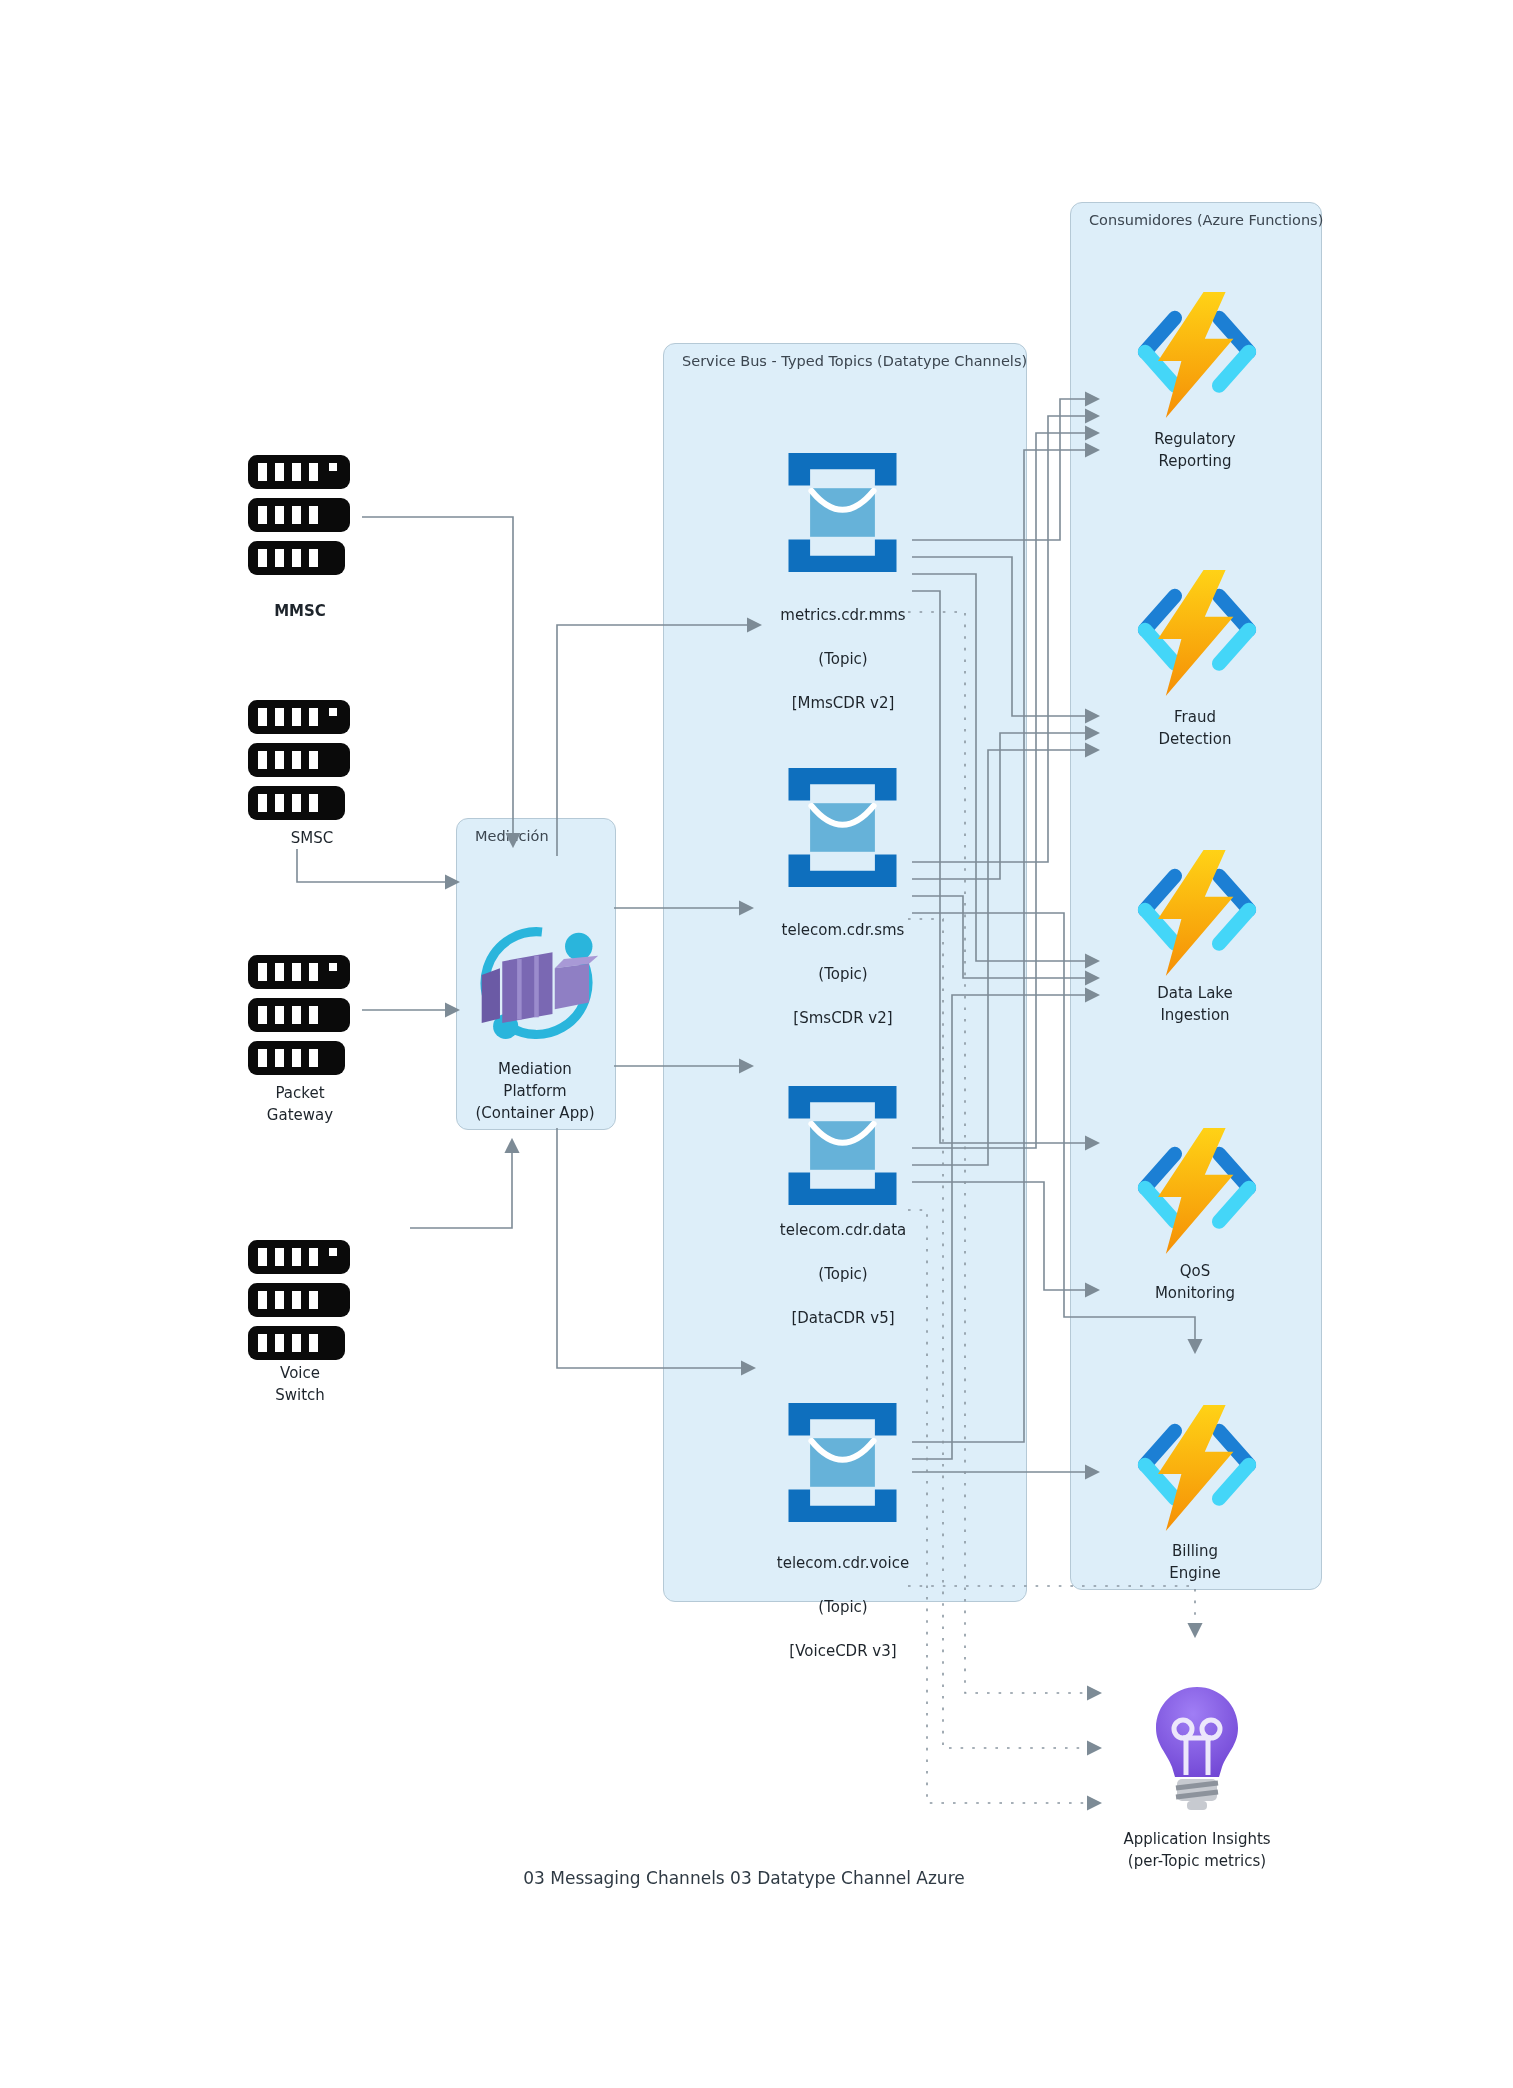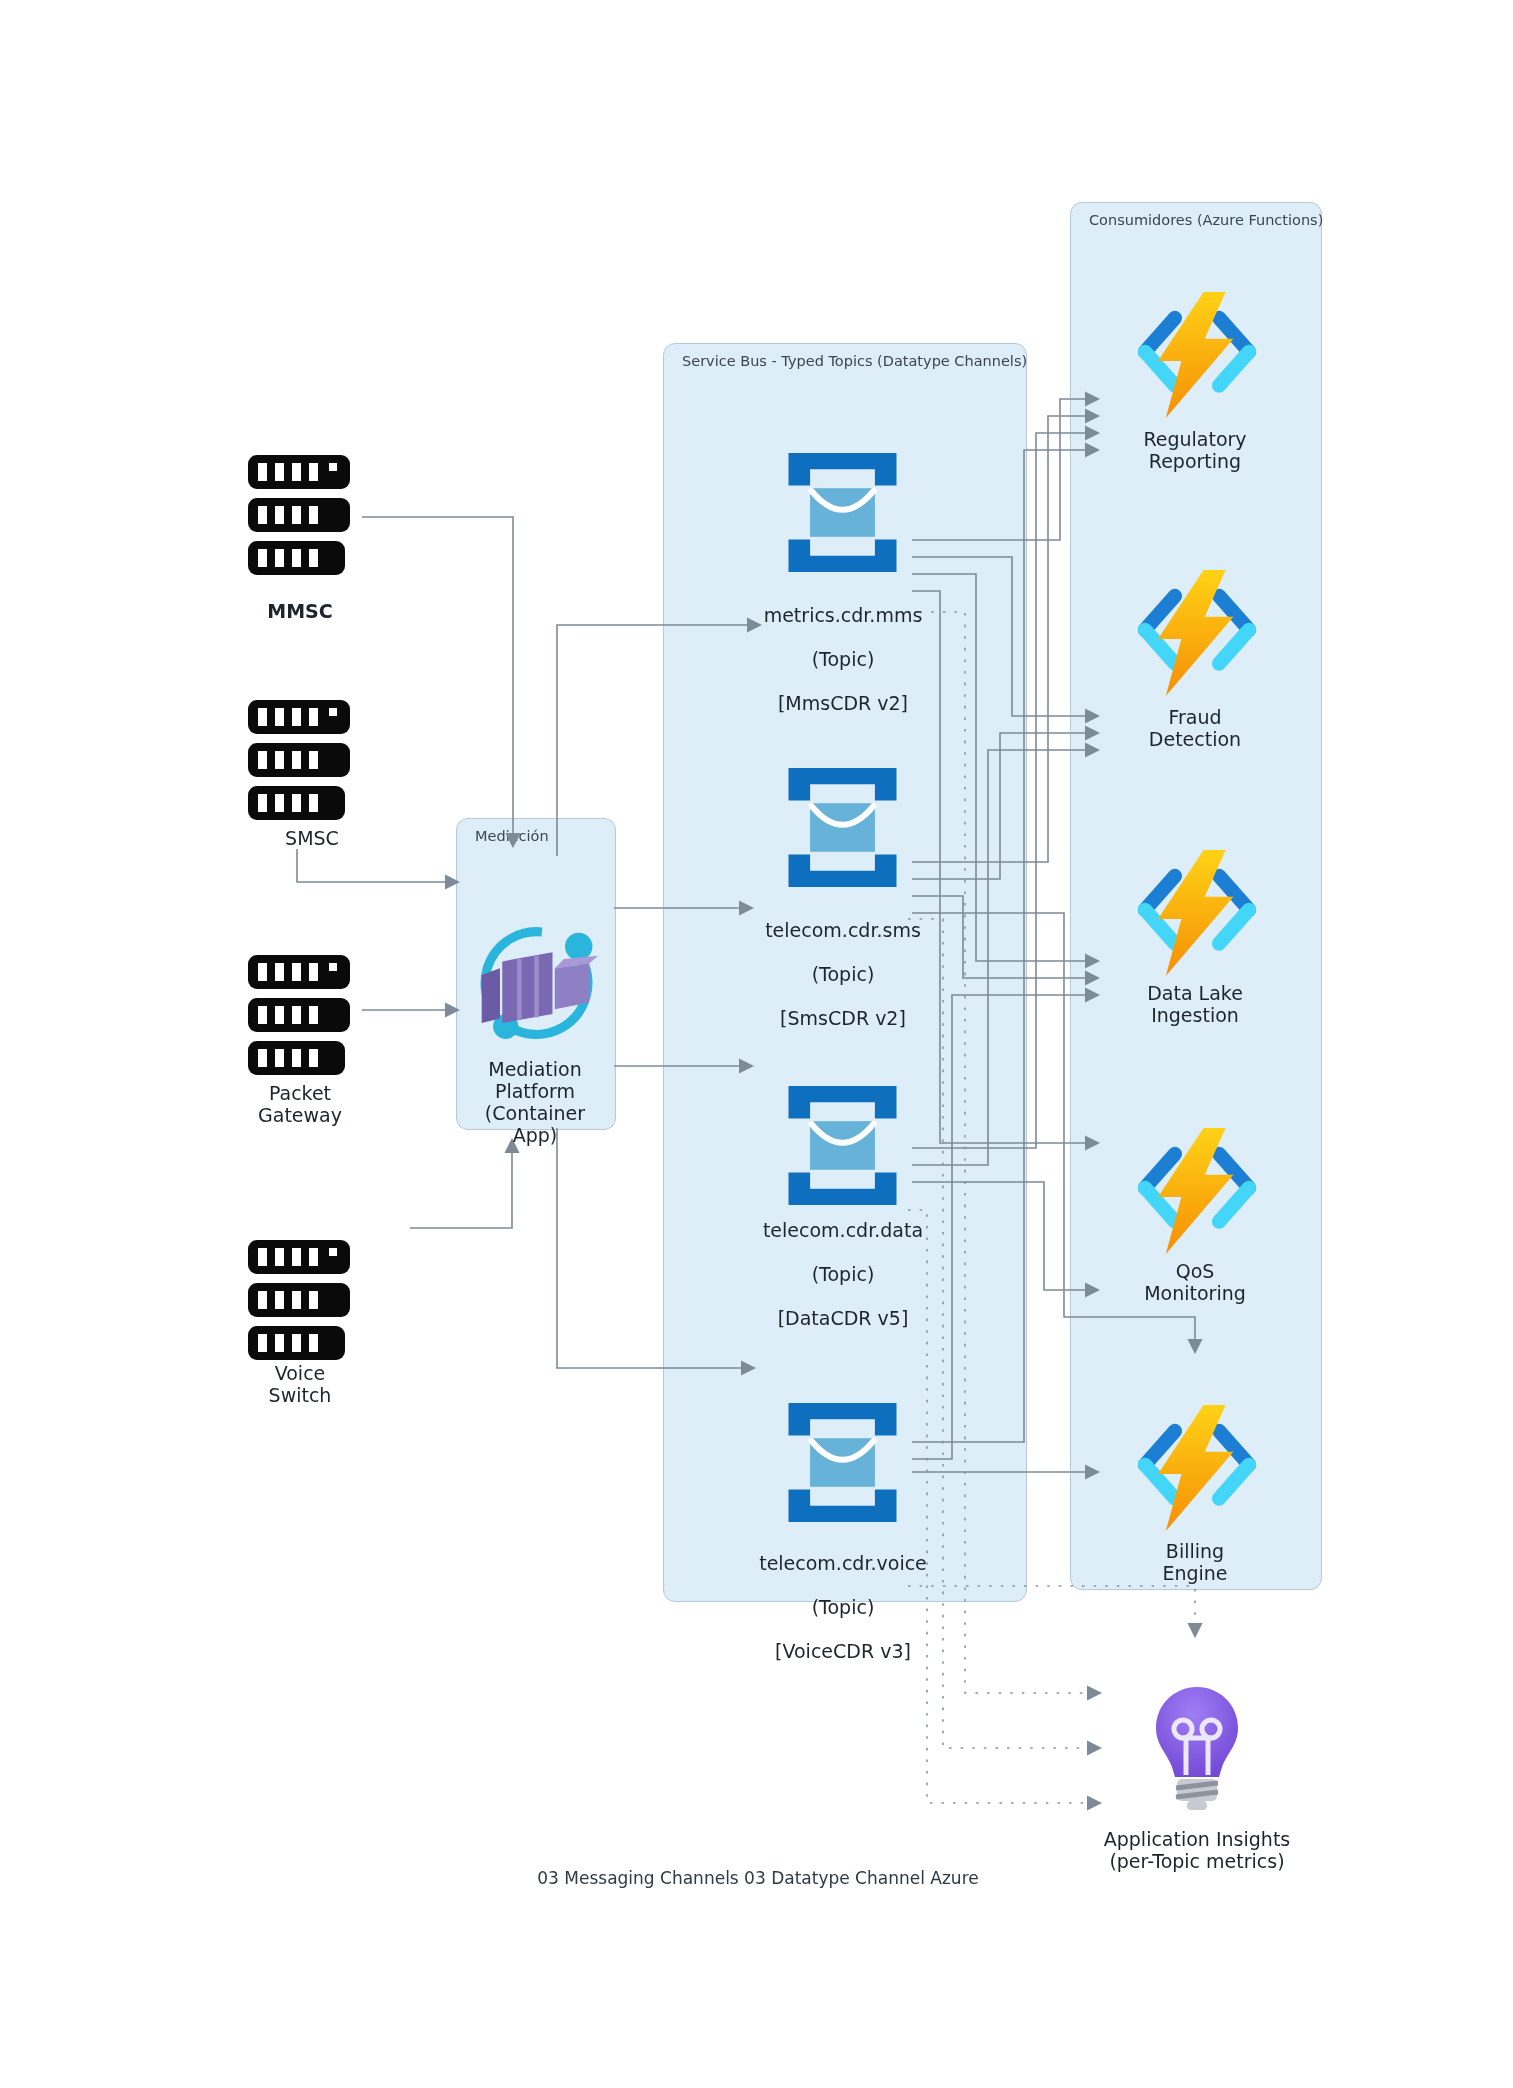--- a/index.html
+++ b/index.html
@@ -1,21 +1,21 @@
 <!DOCTYPE html>
 <html><head>
 <meta charset="utf-8">
 <style>
   html,body{margin:0;padding:0;background:#fff;}
   #canvas{position:relative;width:1513px;height:2088px;background:#ffffff;overflow:hidden;
           font-family:"DejaVu Sans","Liberation Sans",sans-serif;color:#232a31;}
   .box{position:absolute;background:#ddeef9;border:1.6px solid #b5c9d6;border-radius:12px;z-index:1;}
   .box-title{position:absolute;left:18px;top:9px;font-size:14.5px;color:#3c4650;white-space:nowrap;z-index:3;}
   .icon{position:absolute;z-index:3;}
-  .node-label{position:absolute;z-index:3;font-size:19px;line-height:22px;text-align:center;
+  .node-label{position:absolute;z-index:3;font-size:15px;line-height:22px;text-align:center;
               color:#1d242b;white-space:pre-line;}
   #wires{position:absolute;left:0;top:0;z-index:2;pointer-events:none;}
   .caption{position:absolute;z-index:3;font-size:17px;color:#2f3a44;text-align:center;}
 </style>
 </head>
 <body>
 
 <div id="canvas">
 
 
@@ -303,15 +303,15 @@
       <line x1="58" y1="55" x2="58" y2="92"></line>
     </g>
     <rect x="27" y="96" width="40" height="22" rx="5" fill="#c7cad0"></rect>
     <line x1="26" y1="105" x2="68" y2="100" stroke="#8d939c" stroke-width="5"></line>
     <line x1="26" y1="114" x2="68" y2="109" stroke="#8d939c" stroke-width="5"></line>
     <rect x="37" y="118" width="20" height="9" rx="4" fill="#c7cad0"></rect>
   </svg>
   <div class="node-label" style="left:1077px;top:1818px;width:240px;margin-top:10px;">Application Insights
 (per-Topic metrics)</div>
 
-  <div class="caption" style="left:402px;top:1868px;width:712px;">03 Messaging Channels 03 Datatype Channel Azure</div>
+  <div class="caption" style="left:388px;top:1868px;width:712px;">03 Messaging Channels 03 Datatype Channel Azure</div>
 
 </div>
 
 </body></html>

